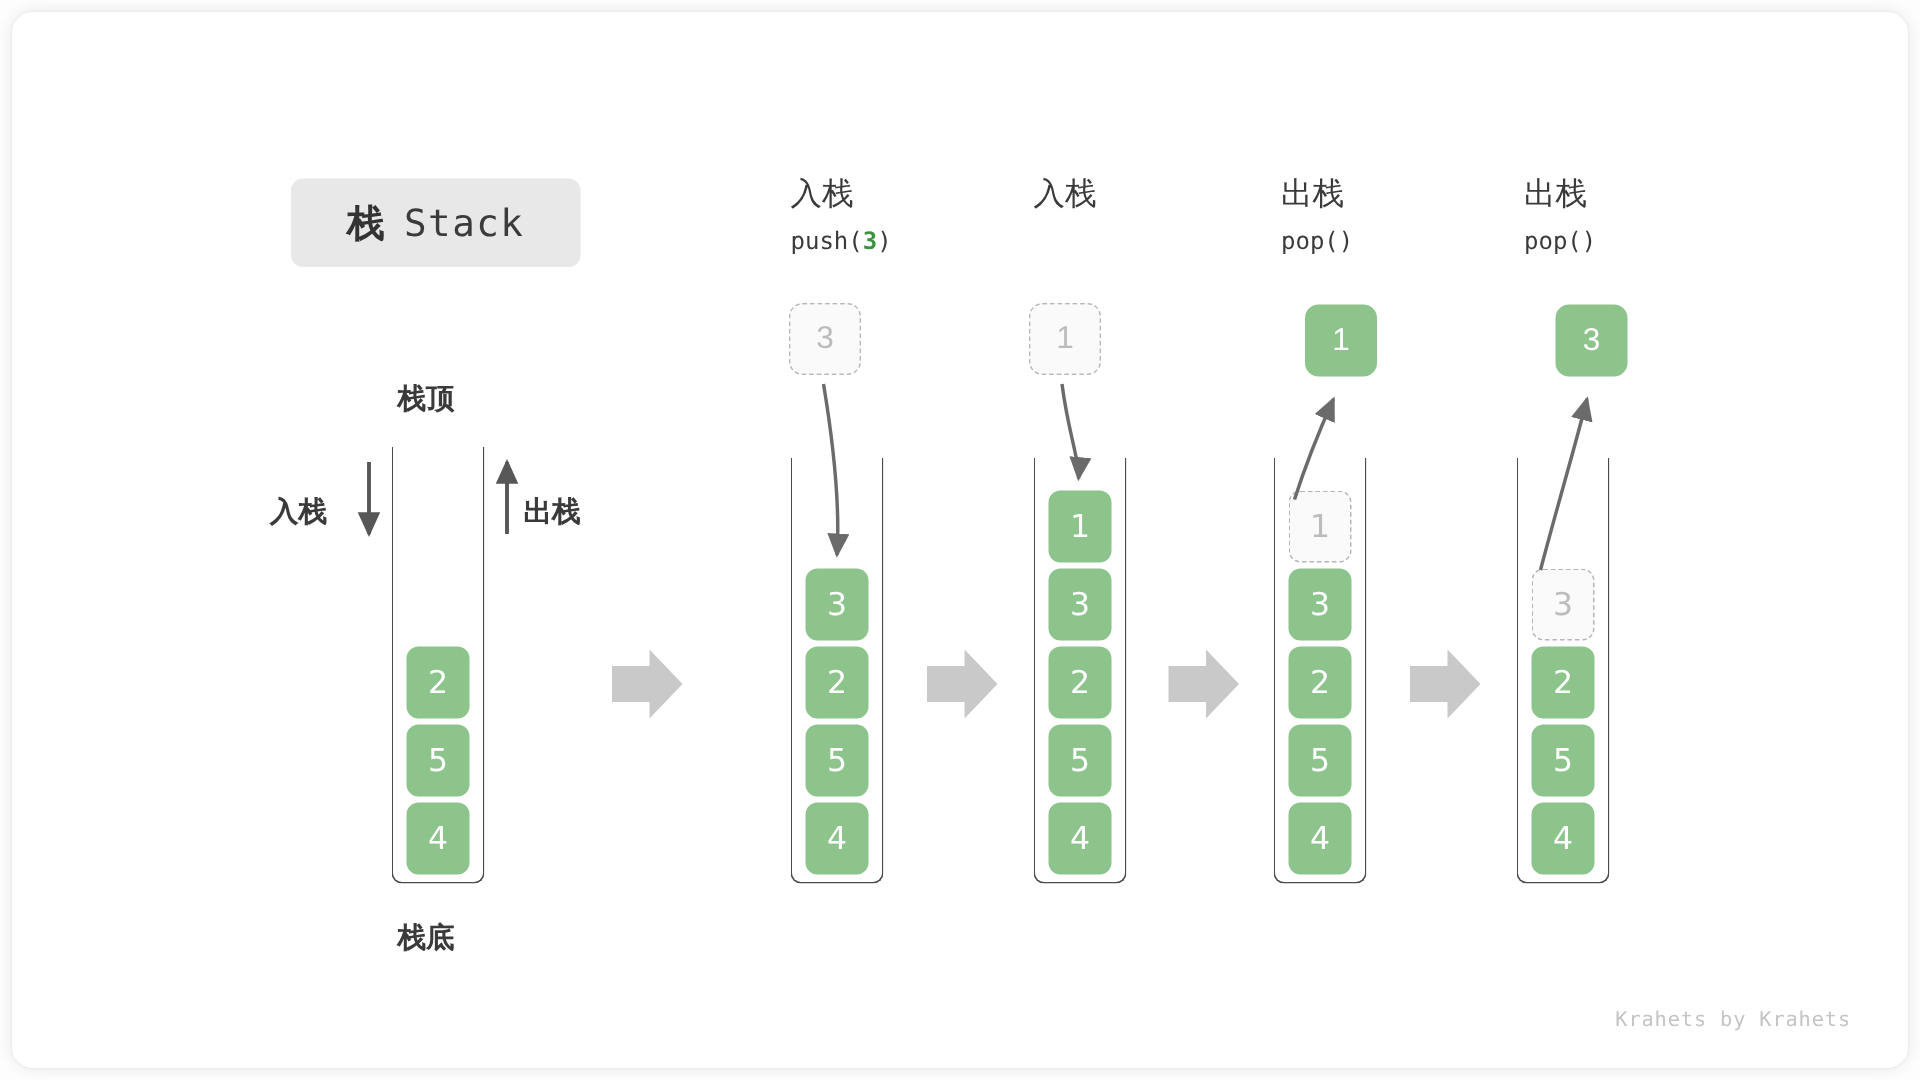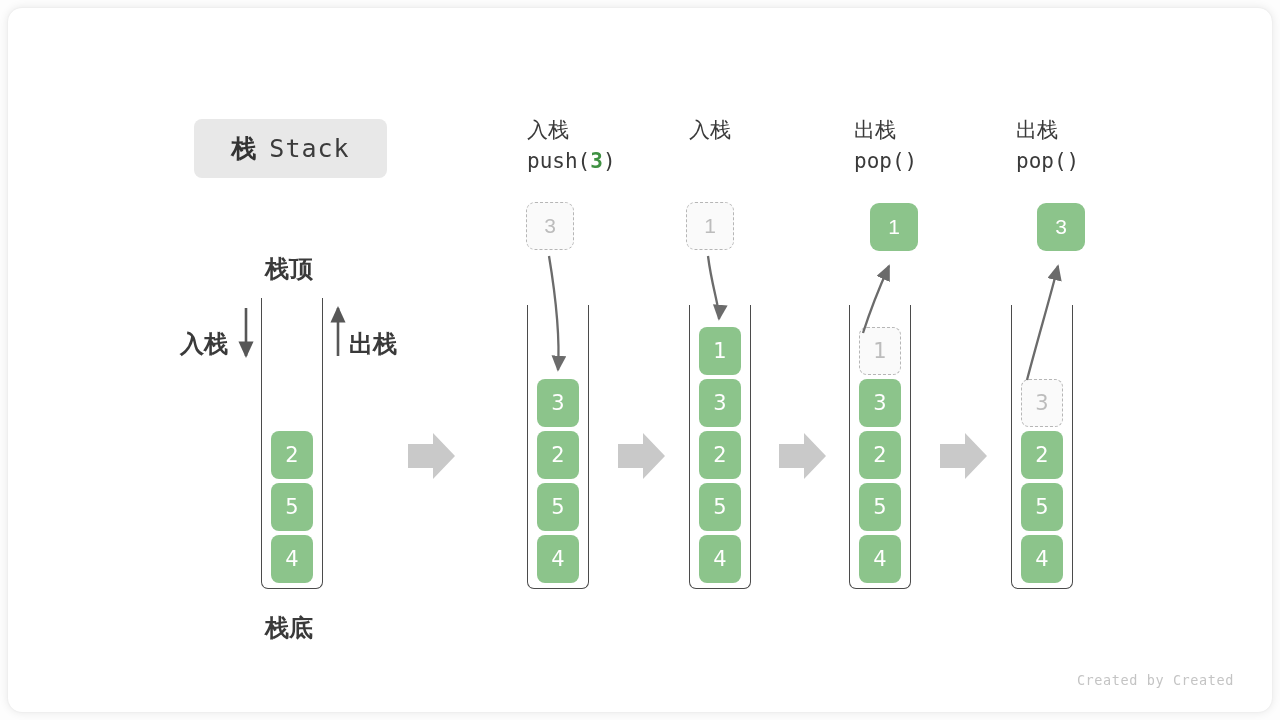--- a/index.html
+++ b/index.html
@@ -51,41 +51,41 @@
     font-family: "DejaVu Sans Mono", "Liberation Mono", monospace;
     font-size: 25px;
     color: #3b3b3b;
     margin-left: 12px;
     letter-spacing: 1px;
   }
 
   
   .cn-label {
     position: absolute;
-    font-size: 24px;
+    font-size: 19px;
     font-weight: bold;
     color: #3a3a3a;
     white-space: nowrap;
   }
 
   
   .col-header {
     position: absolute;
     width: 200px;
     text-align: left;
     white-space: nowrap;
   }
   .col-header .line1 {
     font-size: 21px;
     color: #3a3a3a;
     line-height: 30px;
   }
   .col-header .line2 {
     font-family: "DejaVu Sans Mono", "Liberation Mono", monospace;
-    font-size: 21px;
+    font-size: 16px;
     color: #3a3a3a;
     line-height: 32px;
   }
   .col-header .line2 .arg {
     color: #3f9142;
     font-weight: bold;
   }
 
   
   .stack-wrap { position: absolute; }
@@ -303,16 +303,16 @@
 
       <g>
         <path d="M855,325 C863,300 872,278 881,258" stroke="#6b6b6b" stroke-width="2.3" fill="none" marker-end="url(#mk-dark)"></path>
       </g>
 
       <g>
         <path d="M1019,372 C1030,330 1042,290 1050,258" stroke="#6b6b6b" stroke-width="2.3" fill="none" marker-end="url(#mk-dark)"></path>
       </g>
     </svg>
 
-    <div id="footer">Created by Created</div>
+    <div id="footer">Krahets by Krahets</div>
 
   </div>
 </div>
 
 </body></html>

